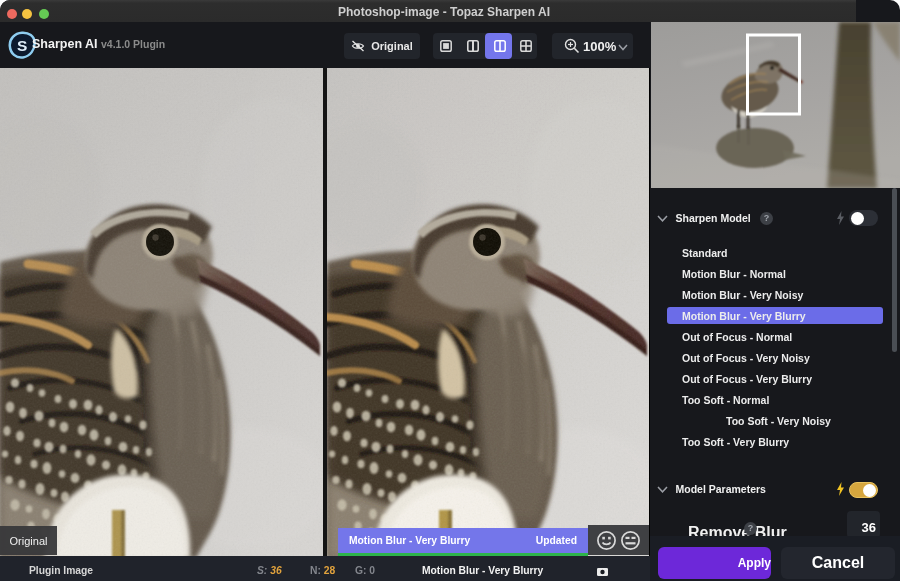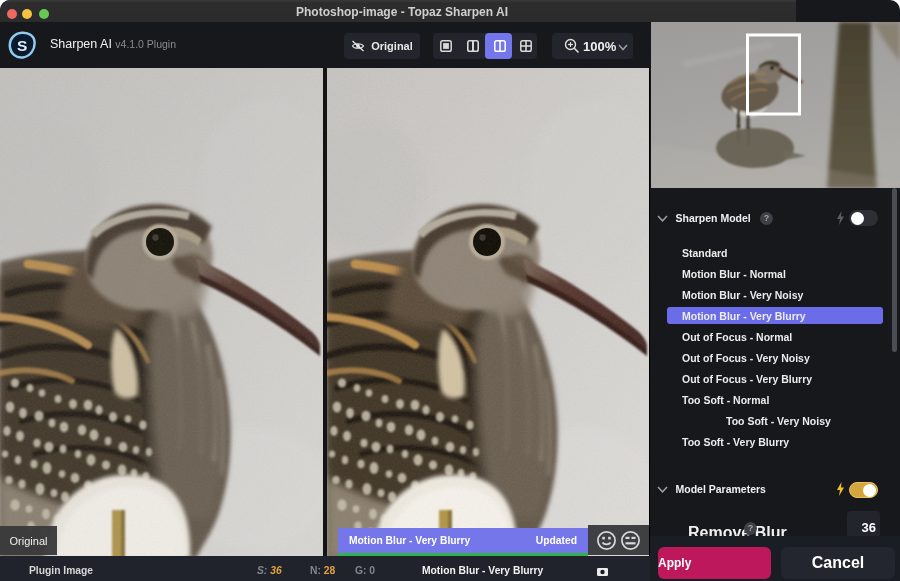--- a/index.html
+++ b/index.html
@@ -2,28 +2,28 @@
 <html><head>
 <meta charset="utf-8">
 <style>
   * { margin:0; padding:0; box-sizing:border-box; }
   html,body { width:900px; height:581px; overflow:hidden; background:#fdfdfd;
     font-family:"Liberation Sans", sans-serif; }
   #app { position:relative; width:900px; height:581px; background:#17181c;
     border-radius:10px 10px 0 0; overflow:hidden; }
   .abs { position:absolute; }
 
-  #titlebar { left:0; top:0; width:796px; height:22px;
-    background:linear-gradient(#3a3a3a 0px, #2d2d2d 3px, #2b2b2b 100%); }
+  #titlebar { left:0; top:0; width:856px; height:22px;
+    background:linear-gradient(#3a3a3a 0px, #2d2d2d 3px, #2b2b2b 100%);padding-left:12px; }
   .tl { width:10px; height:10px; border-radius:50%; position:absolute; top:8.7px; }
   #titletext { position:absolute; width:100%; text-align:center; top:5px; text-indent:8px;
     font-size:12px; font-weight:bold; color:#cfcfcf; }
 
   #toolbar { left:0; top:22px; width:650px; height:46px; background:#17181c; }
-  #brand { position:absolute; left:50px; top:15px; font-size:12.5px; font-weight:normal; color:#f2f2f2; }
+  #brand { position:absolute; left:32px; top:15px; font-size:12.5px; font-weight:bold; color:#f2f2f2; }
   #brand span { color:#8b8b8b; font-size:10.5px; }
   .tbtn { position:absolute; top:11px; height:26px; background:#22252b; border-radius:4px;
     color:#e8e8e8; font-size:11px; font-weight:bold; display:flex; align-items:center; justify-content:center; }
 
   #panelL { left:0; top:68px; width:323px; height:488px; overflow:hidden; }
   #panelR { left:327px; top:68px; width:322px; height:488px; overflow:hidden; }
   #divider { left:323px; top:68px; width:4px; height:488px; background:#141414; }
 
   #origLabel { left:0; top:526px; width:57px; height:29px; background:rgba(56,56,58,0.95);
     color:#f0f0f0; font-size:11px; display:flex; align-items:center; justify-content:center; }
@@ -49,22 +49,22 @@
   .item { position:absolute; left:32px; height:20px; line-height:20px; color:#ececec;
     font-size:10.5px; font-weight:bold; }
   #selrow { position:absolute; left:17px; top:284.5px; width:216px; height:17.5px;
     background:#6b6ce8; border-radius:3px; }
   .toggle { position:absolute; width:29px; height:16px; border-radius:8px; }
   .knob { position:absolute; top:1.5px; width:13px; height:13px; border-radius:50%; background:#fff; }
 
   #valbox { position:absolute; left:197px; top:489px; width:33px; height:27px; background:#22252b;
     border-radius:4px; color:#fff; font-size:13px; font-weight:bold; text-align:right; padding-right:4px; line-height:34px; }
   #btnbar { position:absolute; left:0; top:514px; width:250px; height:45px; background:#1a1d24; }
-  #applyBtn { position:absolute; left:8px; top:525px; width:113px; height:32px; background:#be185d;
-    border-radius:6px; color:#fff; font-size:12px; font-weight:bold; text-align:left; line-height:32px; }
+  #applyBtn { position:absolute; left:8px; top:525px; width:113px; height:32px; background:#6d28d9;
+    border-radius:6px; color:#fff; font-size:12px; font-weight:bold; text-align:right; line-height:32px; }
   #cancelBtn { position:absolute; left:131px; top:525px; width:114px; height:32px; background:#23262e;
     border-radius:6px; color:#fff; font-size:16px; font-weight:bold; text-align:center; line-height:32px; }
   #scrollbar { position:absolute; left:242px; top:166px; width:5px; height:164px; background:#4a4e54; border-radius:3px; }
 </style>
 </head>
 <body>
 <div id="app">
 
   <svg width="0" height="0" style="position:absolute">
     <defs>

